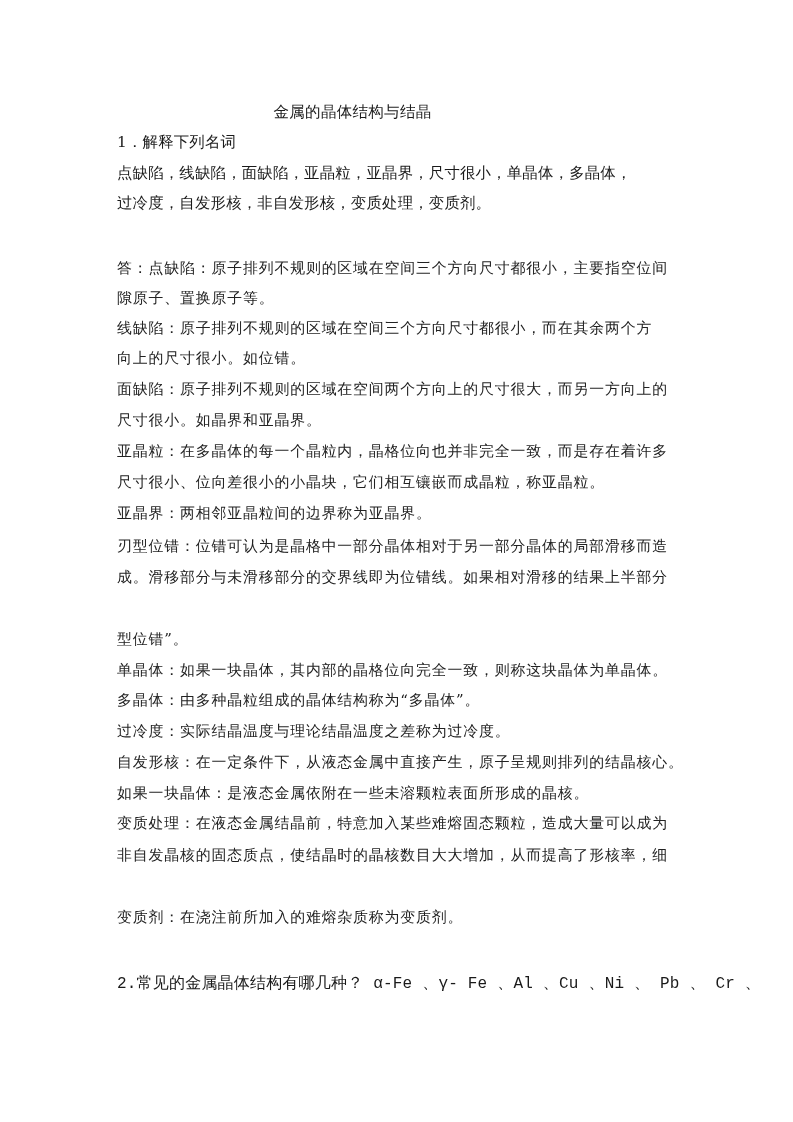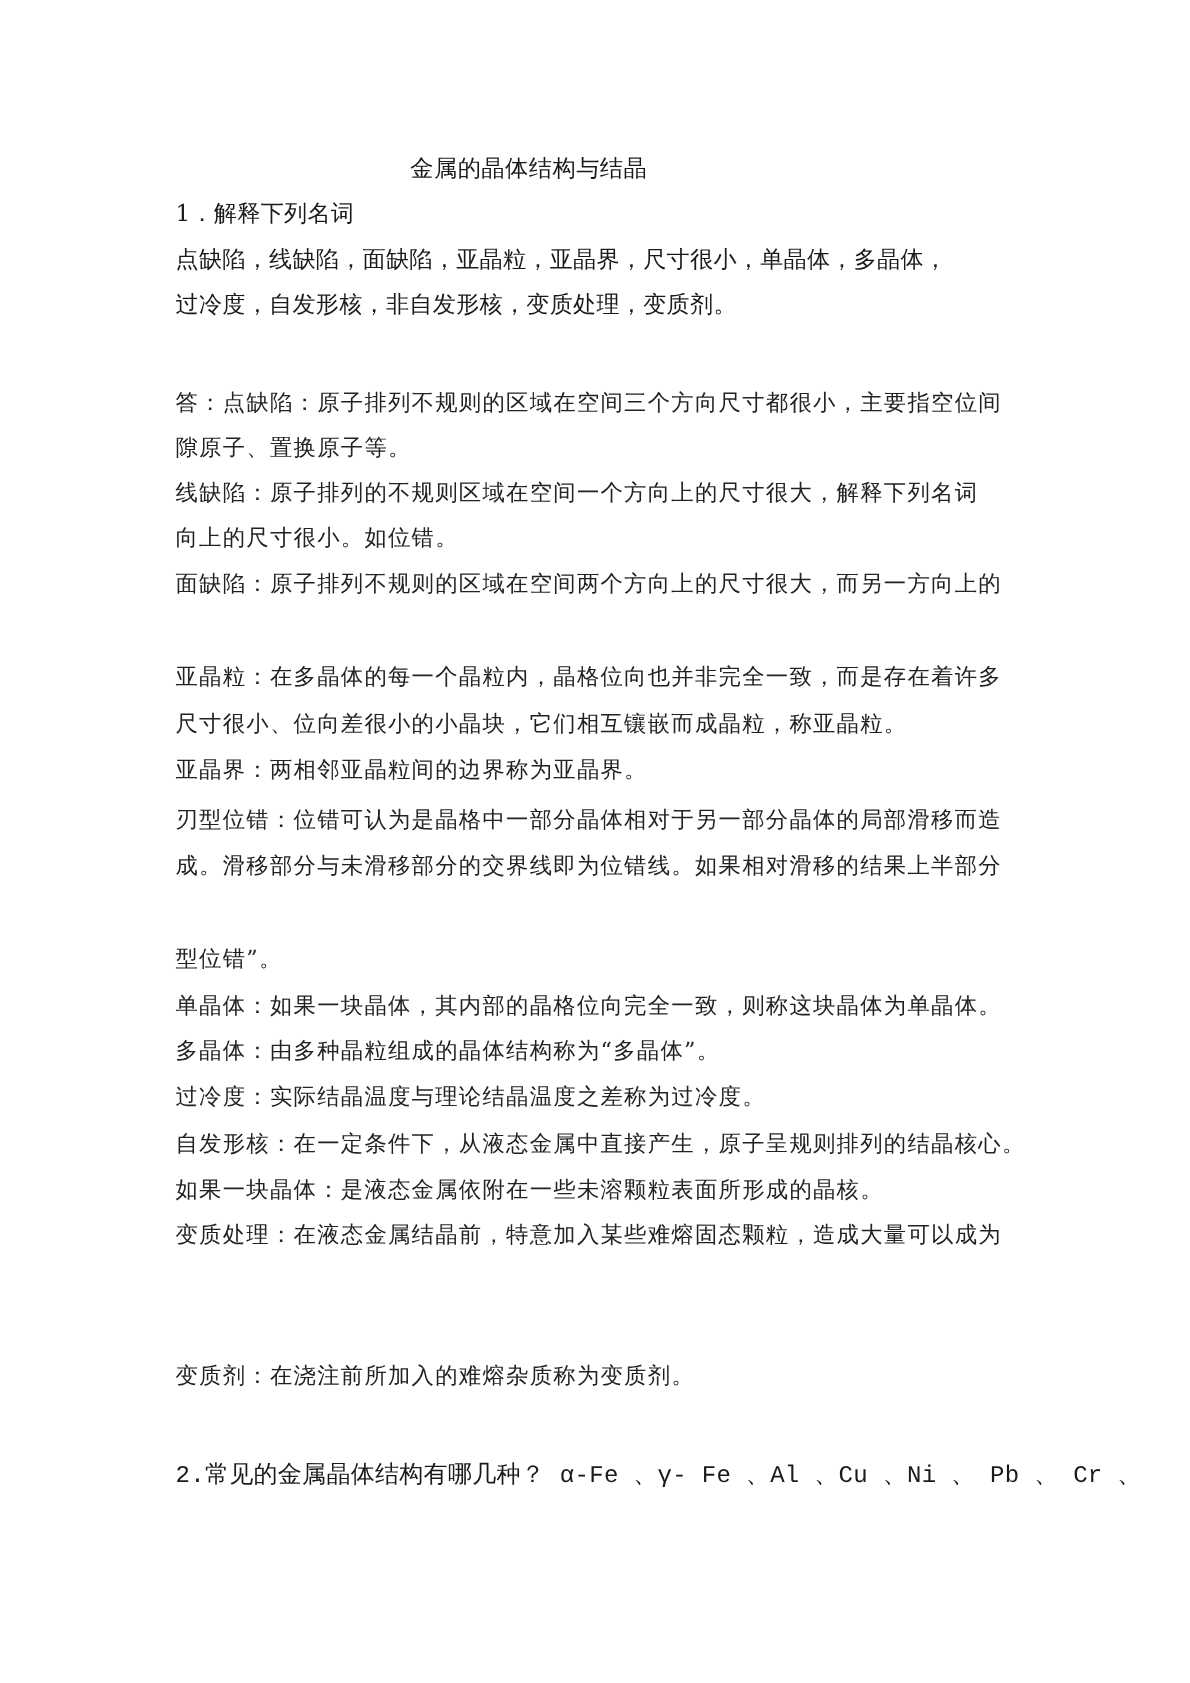--- a/index.html
+++ b/index.html
@@ -18,31 +18,33 @@
 
 <div class="page">
   <div class="title">金属的晶体结构与结晶</div>
 
   <div class="line" style="top:131px">1．解释下列名词</div>
   <div class="line" style="top:162px">点缺陷，线缺陷，面缺陷，亚晶粒，亚晶界，尺寸很小，单晶体，多晶体，</div>
   <div class="line" style="top:192px">过冷度，自发形核，非自发形核，变质处理，变质剂。</div>
 
   <div class="line ans" style="top:257px">答：点缺陷：原子排列不规则的区域在空间三个方向尺寸都很小，主要指空位间</div>
   <div class="line ans" style="top:287px">隙原子、置换原子等。</div>
-  <div class="line ans" style="top:317px">线缺陷：原子排列的不规则区域在空间一个方向上的尺寸很大，解释下列名词</div>
+  <div class="line ans" style="top:317px">线缺陷：原子排列不规则的区域在空间三个方向尺寸都很小，而在其余两个方</div>
   <div class="line ans" style="top:347px">向上的尺寸很小。如位错。</div>
   <div class="line ans" style="top:378px">面缺陷：原子排列不规则的区域在空间两个方向上的尺寸很大，而另一方向上的</div>
+  <div class="line ans" style="top:409px">尺寸很小。如晶界和亚晶界。</div>
   <div class="line ans" style="top:440px">亚晶粒：在多晶体的每一个晶粒内，晶格位向也并非完全一致，而是存在着许多</div>
   <div class="line ans" style="top:471px">尺寸很小、位向差很小的小晶块，它们相互镶嵌而成晶粒，称亚晶粒。</div>
   <div class="line ans" style="top:502px">亚晶界：两相邻亚晶粒间的边界称为亚晶界。</div>
   <div class="line ans" style="top:535px">刃型位错：位错可认为是晶格中一部分晶体相对于另一部分晶体的局部滑移而造</div>
   <div class="line ans" style="top:566px">成。滑移部分与未滑移部分的交界线即为位错线。如果相对滑移的结果上半部分</div>
   <div class="line ans" style="top:628px">型位错”。</div>
   <div class="line ans" style="top:659px">单晶体：如果一块晶体，其内部的晶格位向完全一致，则称这块晶体为单晶体。</div>
   <div class="line ans" style="top:689px">多晶体：由多种晶粒组成的晶体结构称为“多晶体”。</div>
   <div class="line ans" style="top:720px">过冷度：实际结晶温度与理论结晶温度之差称为过冷度。</div>
   <div class="line ans" style="top:751px">自发形核：在一定条件下，从液态金属中直接产生，原子呈规则排列的结晶核心。</div>
   <div class="line ans" style="top:782px">如果一块晶体：是液态金属依附在一些未溶颗粒表面所形成的晶核。</div>
   <div class="line ans" style="top:812px">变质处理：在液态金属结晶前，特意加入某些难熔固态颗粒，造成大量可以成为</div>
+  <div class="line ans" style="top:844px">非自发晶核的固态质点，使结晶时的晶核数目大大增加，从而提高了形核率，细</div>
   <div class="line ans" style="top:906px">变质剂：在浇注前所加入的难熔杂质称为变质剂。</div>
 
   <div class="line q2" style="top:973px">2.常见的金属晶体结构有哪几种？ α-Fe 、γ- Fe 、Al 、Cu 、Ni 、 Pb 、 Cr 、</div>
 </div>
 
 </body></html>

